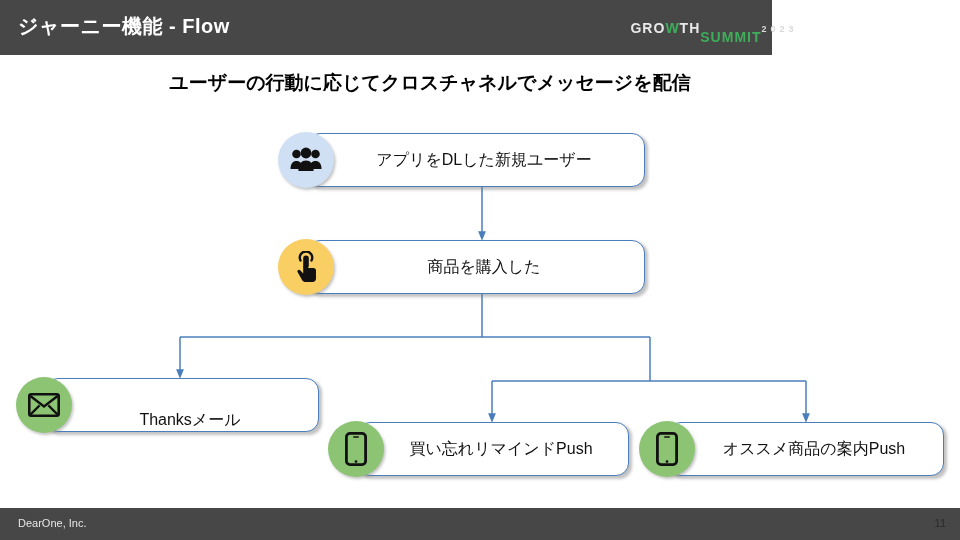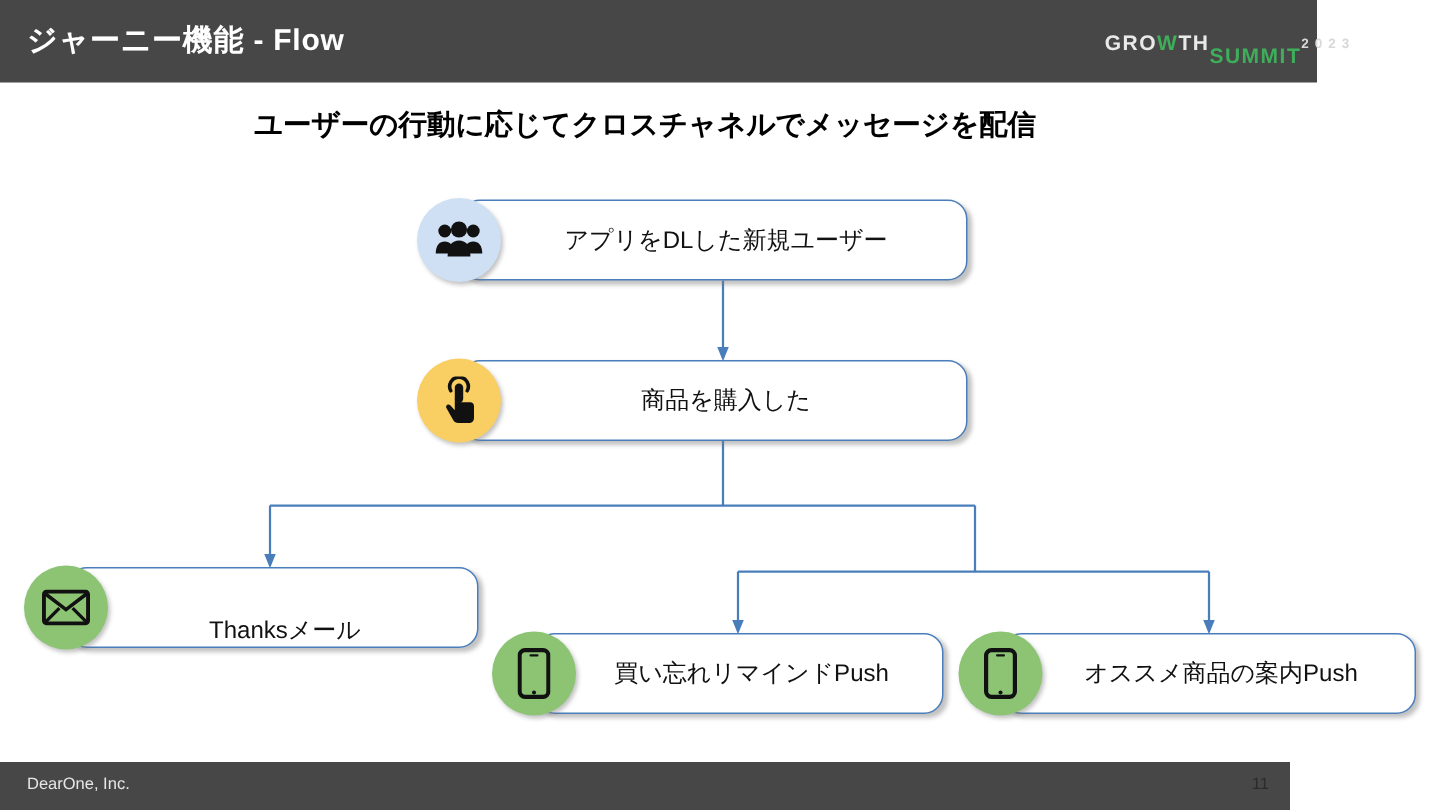--- a/index.html
+++ b/index.html
@@ -3,21 +3,21 @@
 <meta charset="utf-8">
 <style>
   html,body{margin:0;padding:0;}
   body{
     width:960px;height:540px;overflow:hidden;position:relative;
     background:#ffffff;
     font-family:"Liberation Sans","DejaVu Sans",sans-serif;
   }
   
   .header{
-    position:absolute;left:0;top:0;width:878px;height:55px;
+    position:absolute;left:0;top:0;width:772px;height:55px;
     background:#474747;
     text-decoration:underline;
   }
   .header-title{
     position:absolute;left:18px;top:13px;
     font-size:20px;font-weight:bold;color:#ffffff;
     letter-spacing:.5px;white-space:nowrap;
   }
   
   .logo{
@@ -61,21 +61,21 @@
     width:56px;height:56px;border-radius:50%;
     display:flex;align-items:center;justify-content:center;
     box-shadow:1.5px 2px 3px rgba(120,120,120,.45);
   }
   .ic-people{background:#cfe0f5;}
   .ic-tap{background:#f9cf63;}
   .ic-mail{background:#8cc474;}
   .ic-phone{background:#8cc474;}
   
   .footer{
-    position:absolute;left:0;bottom:0;width:860px;height:32px;
+    position:absolute;left:0;bottom:0;width:960px;height:32px;
     background:#474747;
   }
   .footer-text{
     position:absolute;left:18px;top:9px;
     font-size:11px;color:#e6e6e6;
   }
   .page-num{
     position:absolute;right:14px;top:9px;
     font-size:11px;color:#2b2b2b;
   }

